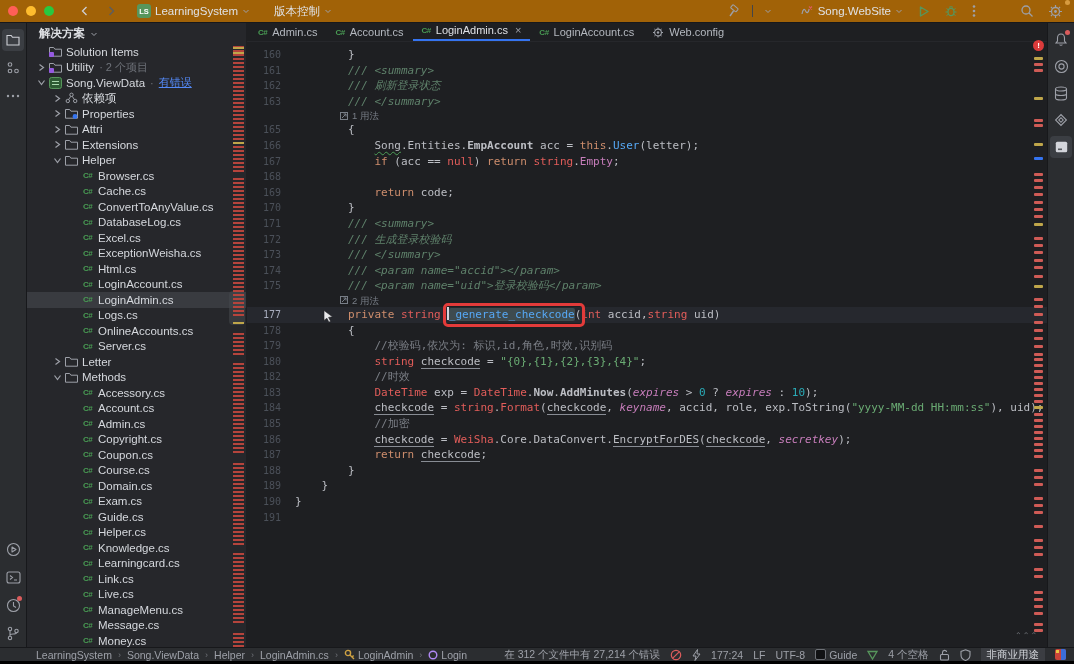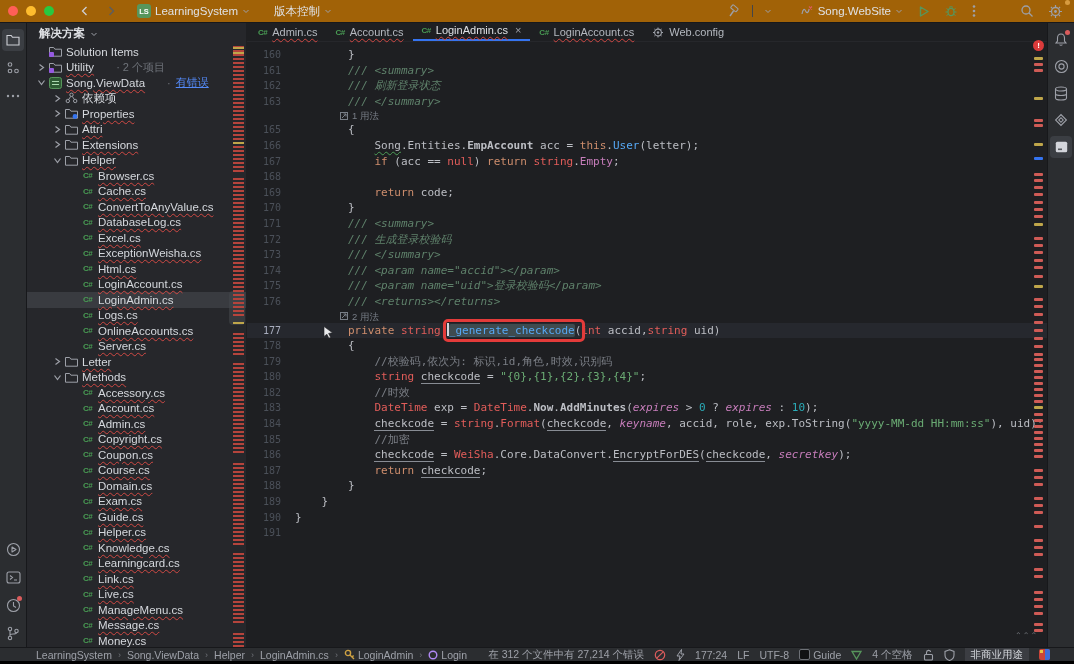--- a/index.html
+++ b/index.html
@@ -24,23 +24,23 @@
   .reddot{position:absolute;width:5px;height:5px;border-radius:50%;background:#DB5C5C;top:2px;right:2px;}
   
   .project{position:absolute;top:23px;left:27px;width:219px;bottom:16px;background:#26272B;overflow:hidden;}
   .proj-head{height:21px;display:flex;align-items:center;gap:5px;padding-left:12px;font-size:11.5px;font-weight:bold;color:#DFE1E5;}
   .tree{position:absolute;top:21px;left:0;right:0;bottom:0;font-size:11.5px;color:#D5D8DD;}
   .trow{height:15.5px;display:flex;align-items:center;white-space:nowrap;}
   .trow.sel{background:#393B40;}
   .t-chev{width:13px;flex:none;display:flex;justify-content:center;}
   .t-ic{width:15px;flex:none;display:flex;justify-content:center;align-items:center;}
   .t-lbl{margin-left:3px;}
-  .t-suffix{color:#6F737A;margin-left:22px;font-size:11px;}
+  .t-suffix{color:#6F737A;margin-left:5px;font-size:11px;}
   .t-link{color:#548AF7;text-decoration:underline;margin-left:5px;font-size:11px;}
-  .errline{text-decoration:underline;text-decoration-style:wavy;text-decoration-color:#CF4944;
+  .errline{text-decoration-style:wavy;text-decoration-color:#CF4944;
            text-decoration-thickness:1px;text-underline-offset:2px;}
   .csicon{color:#499C54;font-size:8px;font-weight:bold;letter-spacing:-0.5px;}
   
   .tstrip{position:absolute;top:0;width:13px;left:205px;bottom:0;}
   .tseg{position:absolute;left:1px;width:11px;
         background:repeating-linear-gradient(to bottom,#B5443C 0 2px,rgba(0,0,0,0) 2px 4px);}
   .tdash{position:absolute;left:1px;width:11px;height:2px;}
   .tthumb{position:absolute;left:-3px;width:16px;border-radius:4px;background:#46484D;opacity:.55;}
   
   .editor{position:absolute;top:23px;left:247px;right:27px;bottom:16px;background:#1E1F22;}
@@ -77,21 +77,21 @@
   
   .rightbar{position:absolute;top:23px;right:0;width:26px;bottom:16px;background:#2B2D30;border-left:1px solid #17181B;
             display:flex;flex-direction:column;align-items:center;}
   .rb-ic{width:22px;height:22px;display:flex;align-items:center;justify-content:center;border-radius:4px;margin-top:5px;position:relative;}
   .rb-ic.active{background:#3B3E43;}
   
   .statusbar{position:absolute;left:0;right:0;bottom:3px;height:13px;background:#2B2D30;border-top:1px solid #17181B;
              display:flex;align-items:center;font-size:10.5px;color:#9DA0A8;}
   .bc{display:flex;align-items:center;gap:6px;padding-left:36px;}
   .bc .sep{color:#6E7177;font-size:9px;}
-  .sb-right{margin-left:auto;display:flex;align-items:center;gap:10px;padding-right:24px;}
+  .sb-right{margin-left:auto;display:flex;align-items:center;gap:10px;padding-right:8px;}
   .sb-item{display:flex;align-items:center;gap:3px;}
   .license{background:#3B3D42;color:#D5D8DD;padding:0 6px;height:13px;display:flex;align-items:center;}
   .blackstrip{position:absolute;left:0;right:0;bottom:0;height:3px;background:#000;}
   svg{display:block;}
 </style>
 </head>
 <body>
 
 <div class="app">
 
@@ -685,24 +685,20 @@
           <span class="gut">173</span>
           <span class="ctext"><span class="tk-w">        </span><span class="tk-d">/// &lt;/summary&gt;</span></span>
         </div>
         <div class="cline">
           <span class="gut">174</span>
           <span class="ctext"><span class="tk-w">        </span><span class="tk-d">/// &lt;param name="accid"&gt;&lt;/param&gt;</span></span>
         </div>
         <div class="cline">
           <span class="gut">175</span>
           <span class="ctext"><span class="tk-w">        </span><span class="tk-d">/// &lt;param name="uid"&gt;登录校验码&lt;/param&gt;</span></span>
-        </div>
-        <div class="cline">
-          <span class="gut">176</span>
-          <span class="ctext"><span class="tk-w">        </span><span class="tk-d">/// &lt;returns&gt;&lt;/returns&gt;</span></span>
         </div>
         <div class="annrow">
           <span>
             <svg width="8" height="8" viewBox="0 0 8 8">
               <rect x="0.5" y="0.5" width="7" height="7" fill="none" stroke="#787E87"></rect>
               <path d="M2 6 L6 2 M3.5 2 H6 V4.5" stroke="#787E87" fill="none"></path>
             </svg>
           </span>
           <span>2 用法</span>
         </div>

